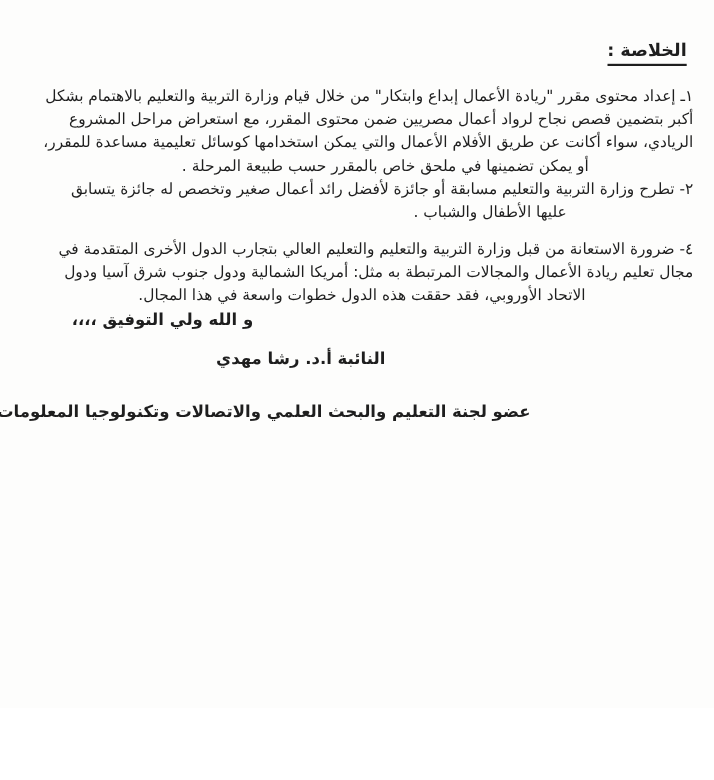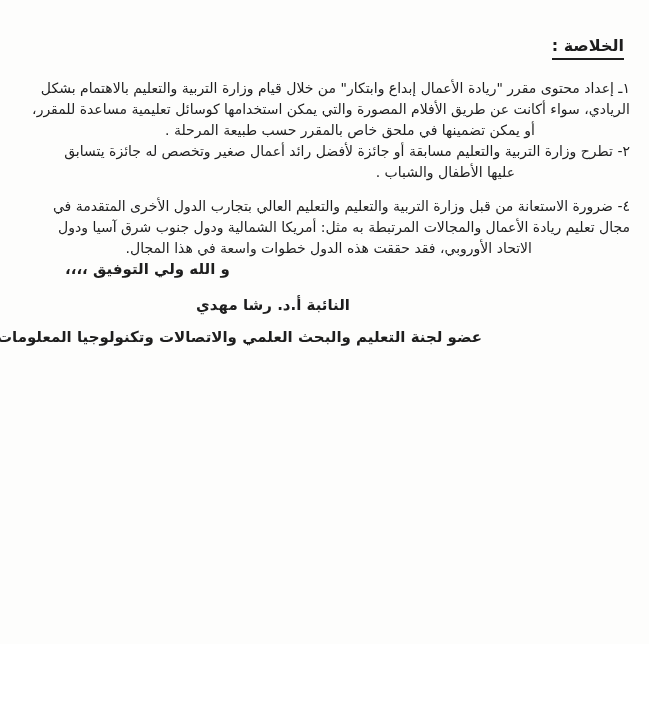--- a/index.html
+++ b/index.html
@@ -60,41 +60,42 @@
   .sig-name {
     margin-top: 15px;
     font-size: 15px;
     font-weight: bold;
     text-align: right;
     padding-right: 280px;
     line-height: 21px;
     white-space: nowrap;
   }
   .sig-role {
-    margin-top: 11px;
+    margin-top: 27px;
     font-size: 15px;
     font-weight: bold;
     text-align: right;
     padding-right: 148px;
     line-height: 21px;
     white-space: nowrap;
   }
 </style>
 </head>
 <body>
 
 <div class="page">
 
   <div class="heading-row">
     <span class="heading">الخلاصة :</span>
   </div>
 
   <div class="para p1">
     <div class="line">١ـ إعداد محتوى مقرر "ريادة الأعمال إبداع وابتكار" من خلال قيام وزارة التربية والتعليم بالاهتمام بشكل</div>
-    <div class="line">الريادي، سواء أكانت عن طريق الأفلام المصورة والتي يمكن استخدامها كوسائل تعليمية مساعدة للمقرر،</div>
+    <div class="line">أكبر بتضمين قصص نجاح لرواد أعمال مصريين ضمن محتوى المقرر، مع استعراض مراحل المشروع</div>
+    <div class="line">الريادي، سواء أكانت عن طريق الأفلام الأعمال والتي يمكن استخدامها كوسائل تعليمية مساعدة للمقرر،</div>
     <div class="line ind-a">أو يمكن تضمينها في ملحق خاص بالمقرر حسب طبيعة المرحلة .</div>
   </div>
 
   <div class="para p2">
     <div class="line">٢- تطرح وزارة التربية والتعليم  مسابقة أو جائزة لأفضل رائد أعمال صغير وتخصص له جائزة يتسابق</div>
     <div class="line ind-b">عليها الأطفال والشباب .</div>
   </div>
 
   <div class="para p3">
     <div class="line">٤- ضرورة الاستعانة من قبل وزارة التربية والتعليم والتعليم العالي بتجارب الدول الأخرى المتقدمة في</div>

